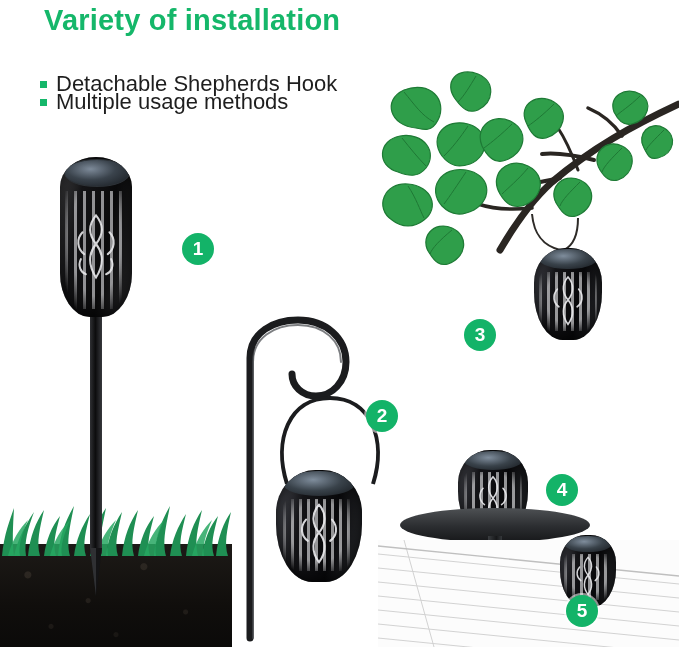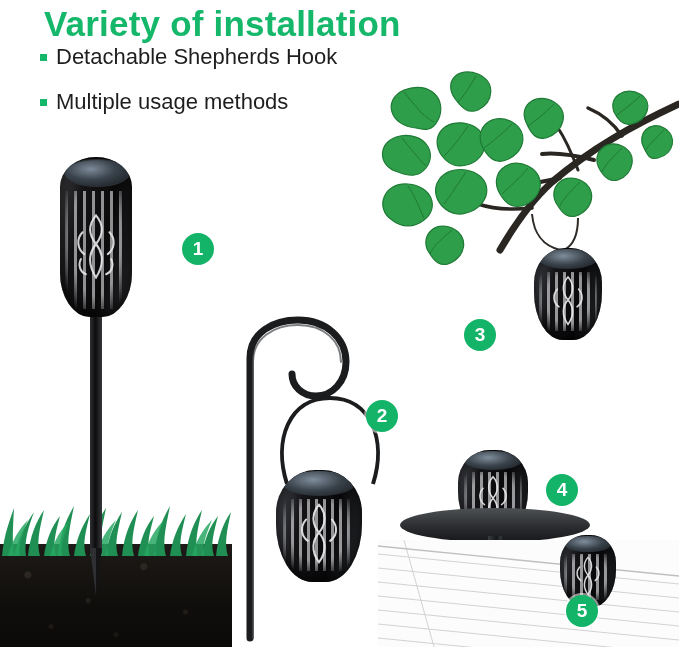--- a/index.html
+++ b/index.html
@@ -16,35 +16,35 @@
     height: 647px;
     background: #ffffff;
     overflow: hidden;
   }
 
   
   .headline {
     position: absolute;
     left: 44px;
     top: 4px;
-    font-size: 35px;
+    font-size: 29px;
     font-weight: bold;
     color: #15b76a;
     letter-spacing: 0.2px;
     white-space: nowrap;
   }
   .bullet-row {
     position: absolute;
     left: 40px;
     display: flex;
     align-items: center;
     gap: 9px;
     white-space: nowrap;
   }
-  .bullet-row.b1 { top: 44px; text-align: center; }
+  .bullet-row.b1 { top: 71px; text-align: center; }
   .bullet-row.b2 { top: 89px; text-align: center; }
   .bullet-sq {
     width: 7px;
     height: 7px;
     background: #15b76a;
     flex: none;
   }
   .bullet-txt {
     font-size: 22px;
     color: #1e1e1e;

